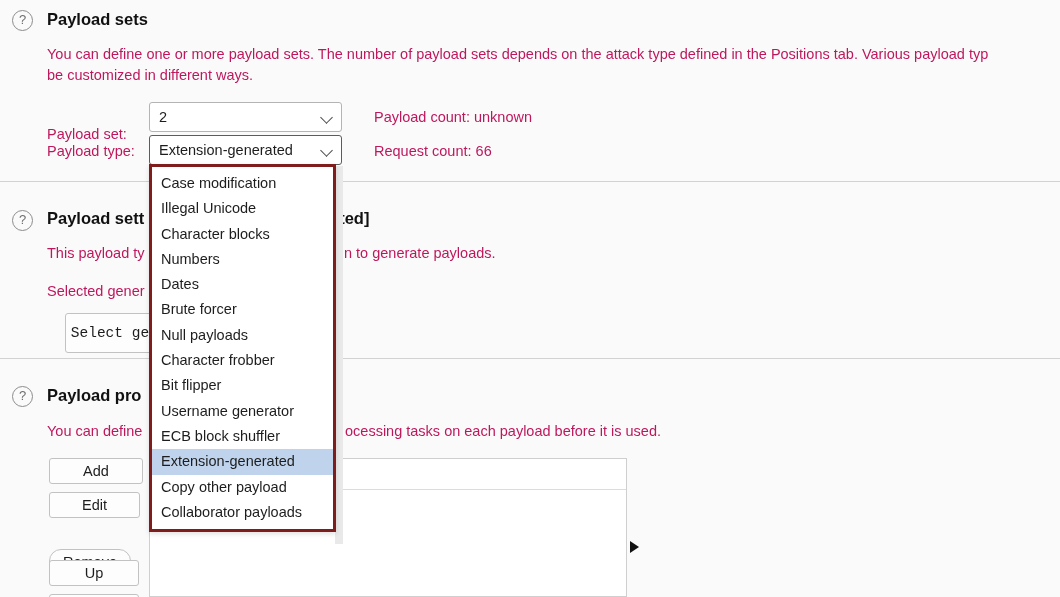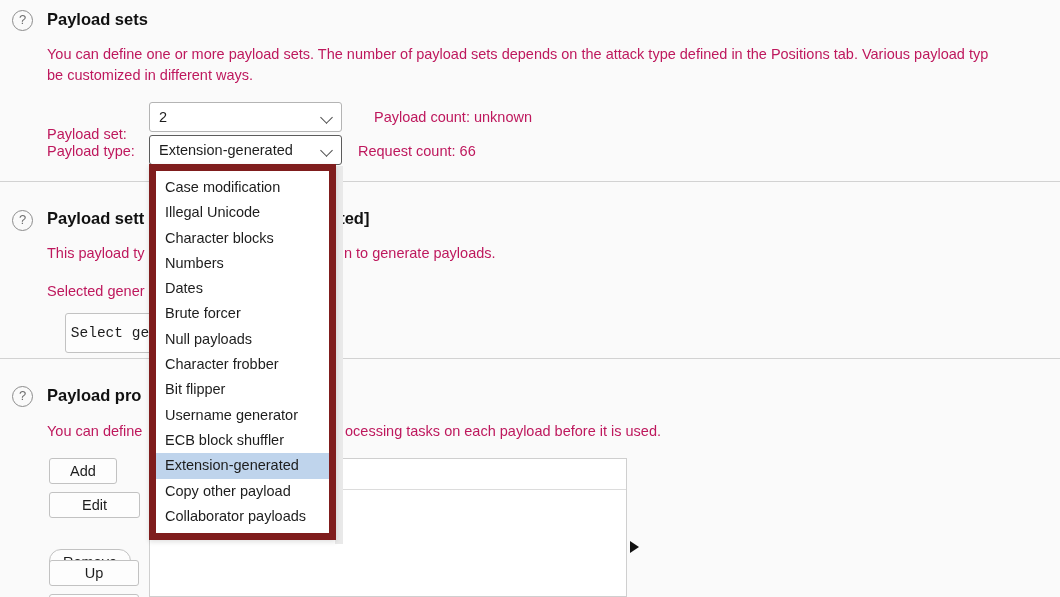--- a/index.html
+++ b/index.html
@@ -103,21 +103,21 @@
     border-right: 1.4px solid #4a4a4a;
     border-bottom: 1.4px solid #4a4a4a;
     transform: rotate(45deg);
   }
 
   
   .dropdown {
     position: absolute;
     box-sizing: border-box;
     background: #ffffff;
-    border: 7px solid #7f1d1d;
+    border: 3px solid #7f1d1d;
     box-shadow: 0 2px 5px rgba(0,0,0,0.12);
     padding: 4px 0 4px 0;
     z-index: 50;
   }
   .dropdown-shadowstrip {
     position: absolute;
     background: #e9e9e9;
     z-index: 45;
   }
   .dd-item {
@@ -200,21 +200,21 @@
 
   <div class="body-text" style="left:47px; top:143px;">Payload type:</div>
 
   <div class="combo focused" style="left:149px; top:135px; width:193px;">
     <span class="combo-value">Extension-generated</span>
     <span class="chevron"></span>
   </div>
 
   <div class="body-text" style="left:374px; top:109px;">Payload count: unknown</div>
 
-  <div class="body-text" style="left:358px; top:143px;text-align:right;">Request count: 66</div>
+  <div class="body-text" style="left:374px; top:143px;text-align:right;">Request count: 66</div>
 
   <div class="divider" style="top:181px;"></div>
 
   <div class="help-icon" style="left:12px; top:210px;">?</div>
 
   <div class="section-title" style="left:47px; top:209px;">Payload sett</div>
 
   <div class="section-title" style="left:330px; top:209px;">ated]</div>
 
   <div class="body-text" style="left:47px; top:245px;">This payload ty</div>
@@ -228,21 +228,21 @@
   <div class="divider" style="top:358px;"></div>
 
   <div class="help-icon" style="left:12px; top:386px;">?</div>
 
   <div class="section-title" style="left:47px; top:386px;">Payload pro</div>
 
   <div class="body-text" style="left:47px; top:423px;">You can define</div>
 
   <div class="body-text" style="left:345px; top:423px;">ocessing tasks on each payload before it is used.</div>
 
-  <div class="btn" style="left:49px; top:458px; width:68px; height:26px;">Add</div>
+  <div class="btn" style="left:49px; top:458px; width:94px; height:26px;">Add</div>
   <div class="btn" style="left:49px; top:492px; width:91px; height:26px;">Edit</div>
   <div class="btn" style="left:49px; top:549px; width:82px; height:26px;border-radius:12px;">Remove</div>
   <div class="btn" style="left:49px; top:560px; width:90px; height:26px;">Up</div>
   <div class="btn" style="left:49px; top:594px; width:90px; height:26px;"></div>
 
   <div class="rules-table" style="left:149px; top:458px; width:478px; height:139px;">
     <div class="rules-header">
       <span class="col-rule">Rule</span>
     </div>
   </div>

